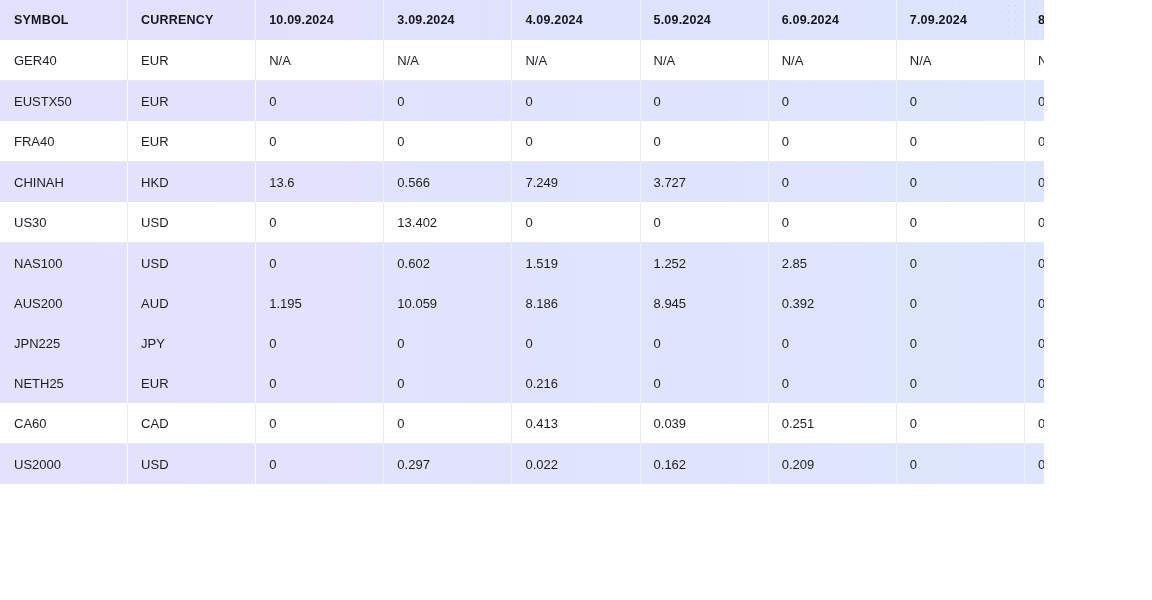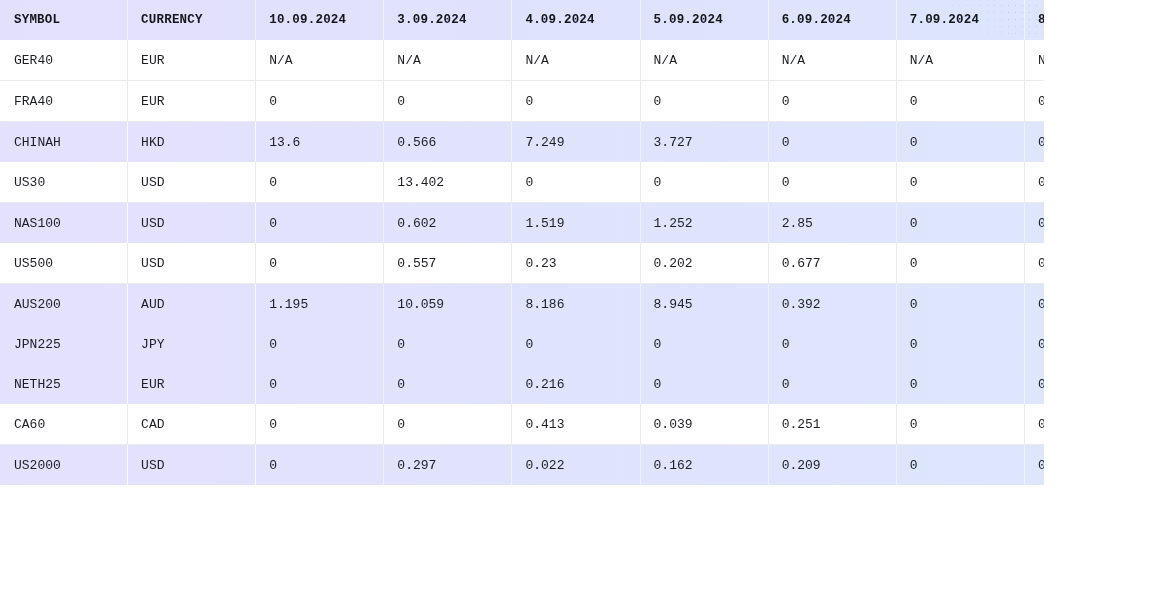--- a/index.html
+++ b/index.html
@@ -14,21 +14,20 @@
     overflow: hidden;
     font-family: "Liberation Sans", sans-serif;
     -webkit-font-smoothing: antialiased;
   }
 
   .table-wrap {
     width: 1044px;
     height: 600px;
     position: relative;
     overflow: hidden;
-    font-family: Liberation Mono, monospace;
   }
 
   table.swap-table {
     width: 1152px;
     border-collapse: collapse;
     table-layout: fixed;
     font-size: 13px;
   }
 
   
@@ -194,20 +193,31 @@
           <td>GER40</td>
           <td class="vsep vsep-strong">EUR</td>
           <td class="vsep vsep-strong">N/A</td>
           <td class="vsep">N/A</td>
           <td class="vsep">N/A</td>
           <td class="vsep">N/A</td>
           <td class="vsep">N/A</td>
           <td class="vsep">N/A</td>
           <td class="vsep">N/A</td>
         </tr>
+        <tr class="row-alt">
+          <td>EUSTX50</td>
+          <td class="vsep vsep-strong">EUR</td>
+          <td class="vsep vsep-strong">0</td>
+          <td class="vsep">0</td>
+          <td class="vsep">0</td>
+          <td class="vsep">0</td>
+          <td class="vsep">0</td>
+          <td class="vsep">0</td>
+          <td class="vsep">0</td>
+        </tr>
         <tr class="row-plain">
           <td>FRA40</td>
           <td class="vsep vsep-strong">EUR</td>
           <td class="vsep vsep-strong">0</td>
           <td class="vsep">0</td>
           <td class="vsep">0</td>
           <td class="vsep">0</td>
           <td class="vsep">0</td>
           <td class="vsep">0</td>
           <td class="vsep">0</td>
@@ -235,31 +245,20 @@
           <td class="vsep">0</td>
         </tr>
         <tr class="row-alt">
           <td>NAS100</td>
           <td class="vsep vsep-strong">USD</td>
           <td class="vsep vsep-strong">0</td>
           <td class="vsep">0.602</td>
           <td class="vsep">1.519</td>
           <td class="vsep">1.252</td>
           <td class="vsep">2.85</td>
-          <td class="vsep">0</td>
-          <td class="vsep">0</td>
-        </tr>
-        <tr class="row-plain">
-          <td>US500</td>
-          <td class="vsep vsep-strong">USD</td>
-          <td class="vsep vsep-strong">0</td>
-          <td class="vsep">0.557</td>
-          <td class="vsep">0.23</td>
-          <td class="vsep">0.202</td>
-          <td class="vsep">0.677</td>
           <td class="vsep">0</td>
           <td class="vsep">0</td>
         </tr>
         <tr class="row-alt">
           <td>AUS200</td>
           <td class="vsep vsep-strong">AUD</td>
           <td class="vsep vsep-strong">1.195</td>
           <td class="vsep">10.059</td>
           <td class="vsep">8.186</td>
           <td class="vsep">8.945</td>

